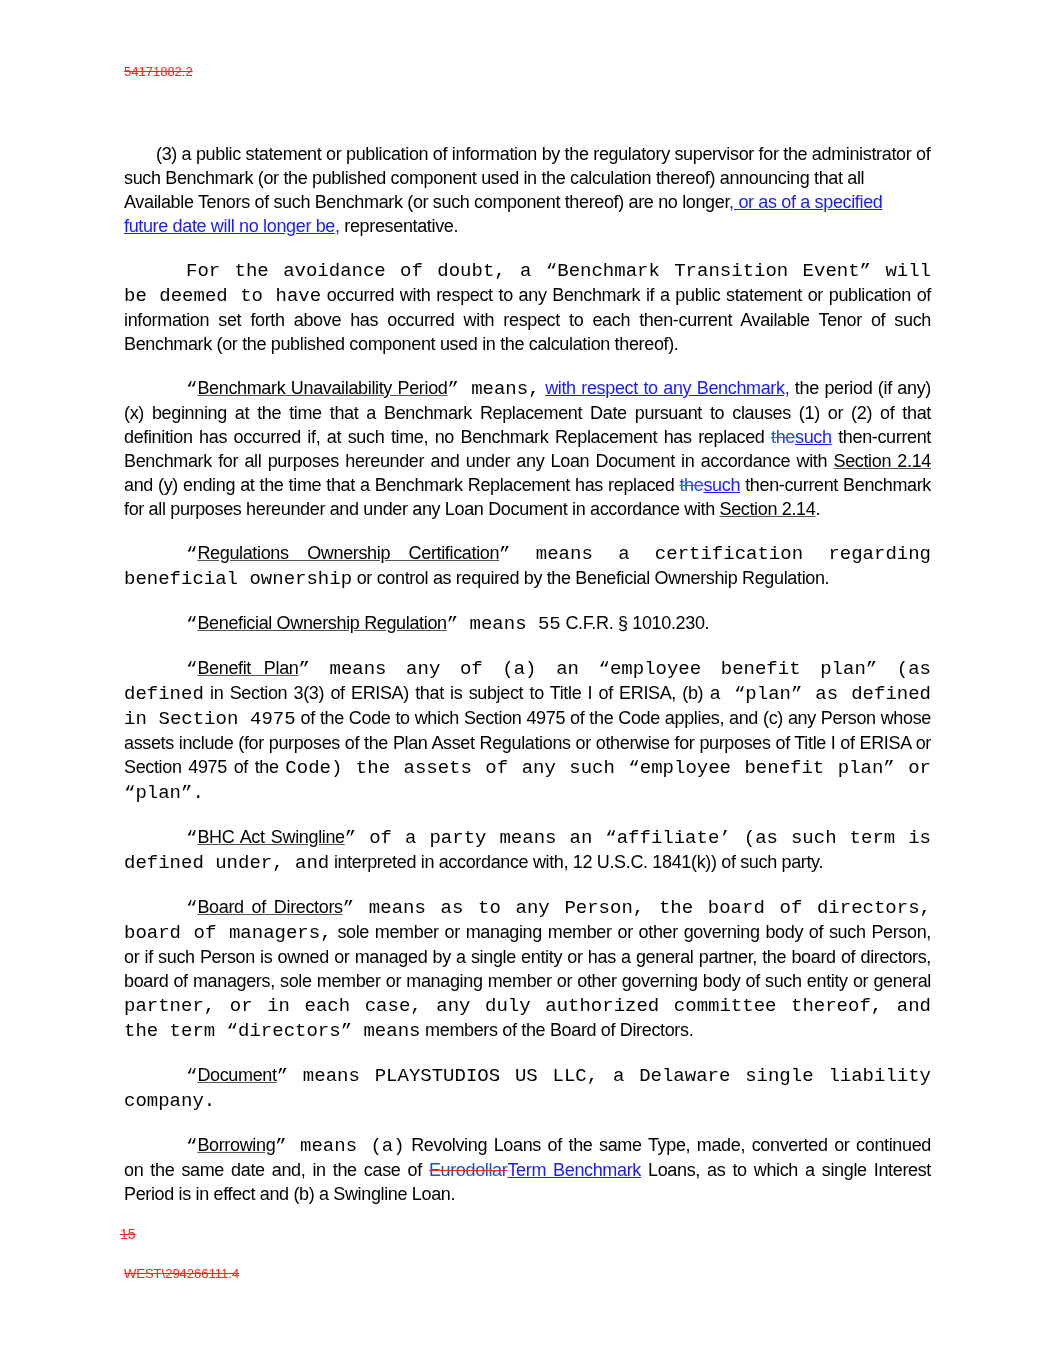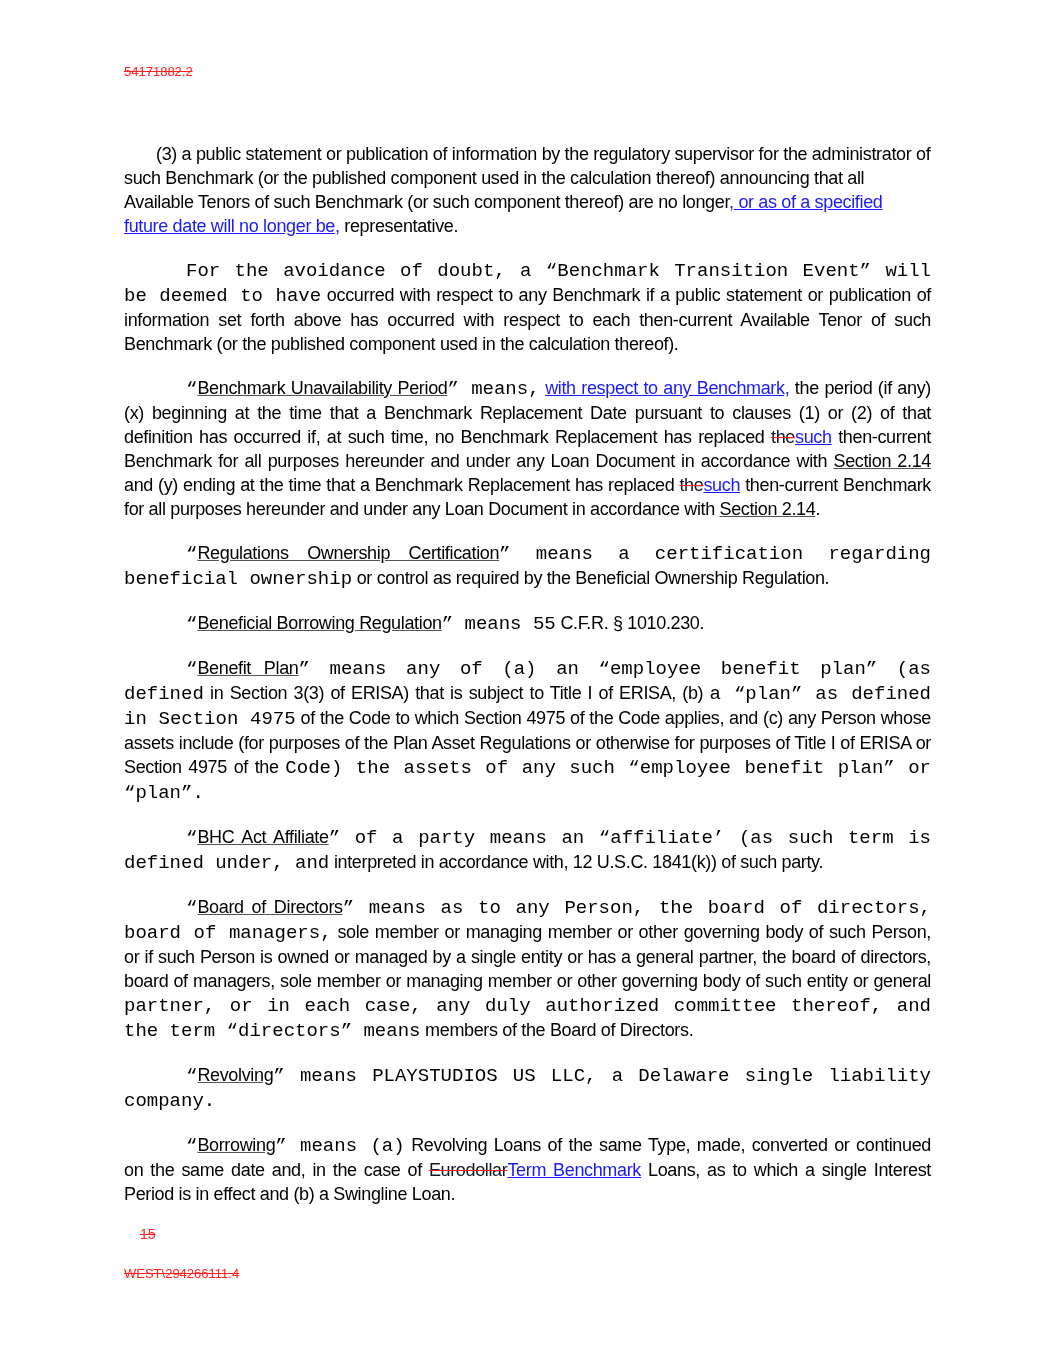--- a/index.html
+++ b/index.html
@@ -53,27 +53,27 @@
     .defined-term {
       text-decoration: underline;
       text-decoration-color: #555555;
     }
     .ins {
       color: #1a1aff;
       text-decoration: underline;
       text-decoration-color: #1a1aff;
     }
     .del {
-      color: #0f172a;
+      color: #1d4ed8;
       text-decoration: line-through;
       text-decoration-color: #ff2020;
     }
     .footer-page {
       position: absolute;
-      left: 140px;
+      left: 120px;
       top: 1226px;
       font-size: 14px;
       color: #ff2020;
       text-decoration: line-through;
     }
     .footer-id {
       position: absolute;
       left: 124px;
       top: 1266px;
       font-size: 13px;
@@ -91,29 +91,29 @@
   <div class="body-text">
 
     <p class="para indent-small"><span>(3) a public statement or publication of information by the regulatory supervisor for the administrator of such Benchmark (or the published component used in the calculation thereof) announcing that all Available Tenors of such Benchmark (or such component thereof) are no longer</span><span class="ins">, or as of a specified future date will no longer be,</span><span> representative.</span></p>
 
     <p class="para indent-first"><span class="serif">For the avoidance of doubt, a “Benchmark Transition Event” will be deemed to have</span><span> occurred with respect to any Benchmark if a public statement or publication of information set forth above has occurred with respect to each then-current Available Tenor of such Benchmark (or the published component used in the calculation thereof).</span></p>
 
     <p class="para indent-first"><span class="serif">“</span><span class="defined-term">Benchmark Unavailability Period</span><span class="serif">” means,</span> <span class="ins">with respect to any Benchmark,</span><span> the period (if any) (x) beginning at the time that a Benchmark Replacement Date pursuant to clauses (1) or (2) of that definition has occurred if, at such time, no Benchmark Replacement has replaced </span><span class="del">the</span><span class="ins">such</span><span> then-current Benchmark for all purposes hereunder and under any Loan Document in accordance with </span><span class="defined-term">Section 2.14</span><span> and (y) ending at the time that a Benchmark Replacement has replaced </span><span class="del">the</span><span class="ins">such</span><span> then-current Benchmark for all purposes hereunder and under any Loan Document in accordance with </span><span class="defined-term">Section 2.14</span><span>.</span></p>
 
     <p class="para indent-first"><span class="serif">“</span><span class="defined-term">Regulations Ownership Certification</span><span class="serif">” means a certification regarding beneficial ownership</span><span> or control as required by the Beneficial Ownership Regulation.</span></p>
 
-    <p class="para indent-first"><span class="serif">“</span><span class="defined-term">Beneficial Borrowing Regulation</span><span class="serif">” means 55</span><span> C.F.R. § 1010.230.</span></p>
+    <p class="para indent-first"><span class="serif">“</span><span class="defined-term">Beneficial Ownership Regulation</span><span class="serif">” means 55</span><span> C.F.R. § 1010.230.</span></p>
 
     <p class="para indent-first"><span class="serif">“</span><span class="defined-term">Benefit Plan</span><span class="serif">” means any of (a) an “employee benefit plan” (as defined</span><span> in Section 3(3) of ERISA) that is subject to Title I of ERISA, (b) </span><span class="serif">a “plan” as defined in Section 4975</span><span> of the Code to which Section 4975 of the Code applies, and (c) any Person whose assets include (for purposes of the Plan Asset Regulations or otherwise for purposes of Title I of ERISA or Section 4975 of the </span><span class="serif">Code) the assets of any such “employee benefit plan” or “plan”.</span></p>
 
-    <p class="para indent-first"><span class="serif">“</span><span class="defined-term">BHC Act Affiliate</span><span class="serif">” of a party means an “affiliate’ (as such term is defined under, and</span><span> interpreted in accordance with, 12 U.S.C. 1841(k)) of such party.</span></p>
+    <p class="para indent-first"><span class="serif">“</span><span class="defined-term">BHC Act Swingline</span><span class="serif">” of a party means an “affiliate’ (as such term is defined under, and</span><span> interpreted in accordance with, 12 U.S.C. 1841(k)) of such party.</span></p>
 
     <p class="para indent-first"><span class="serif">“</span><span class="defined-term">Board of Directors</span><span class="serif">” means as to any Person, the board of directors, board of managers,</span><span> sole member or managing member or other governing body of such Person, or if such Person is owned or managed by a single entity or has a general partner, the board of directors, board of managers, sole member or managing member or other governing body of such entity or general </span><span class="serif">partner, or in each case, any duly authorized committee thereof, and the term “directors” means</span><span> members of the Board of Directors.</span></p>
 
-    <p class="para indent-first"><span class="serif">“</span><span class="defined-term">Revolving</span><span class="serif">” means PLAYSTUDIOS US LLC, a Delaware single liability company.</span></p>
+    <p class="para indent-first"><span class="serif">“</span><span class="defined-term">Document</span><span class="serif">” means PLAYSTUDIOS US LLC, a Delaware single liability company.</span></p>
 
     <p class="para indent-first"><span class="serif">“</span><span class="defined-term">Borrowing</span><span class="serif">” means (a)</span><span> Revolving Loans of the same Type, made, converted or continued on the same date and, in the case of </span><span class="del">Eurodollar</span><span class="ins">Term Benchmark</span><span> Loans, as to which a single Interest Period is in effect and (b) a Swingline Loan.</span></p>
 
   </div>
 
   <div class="footer-page">15</div>
   <div class="footer-id">WEST\294266111.4</div>
 
 </div>
 

